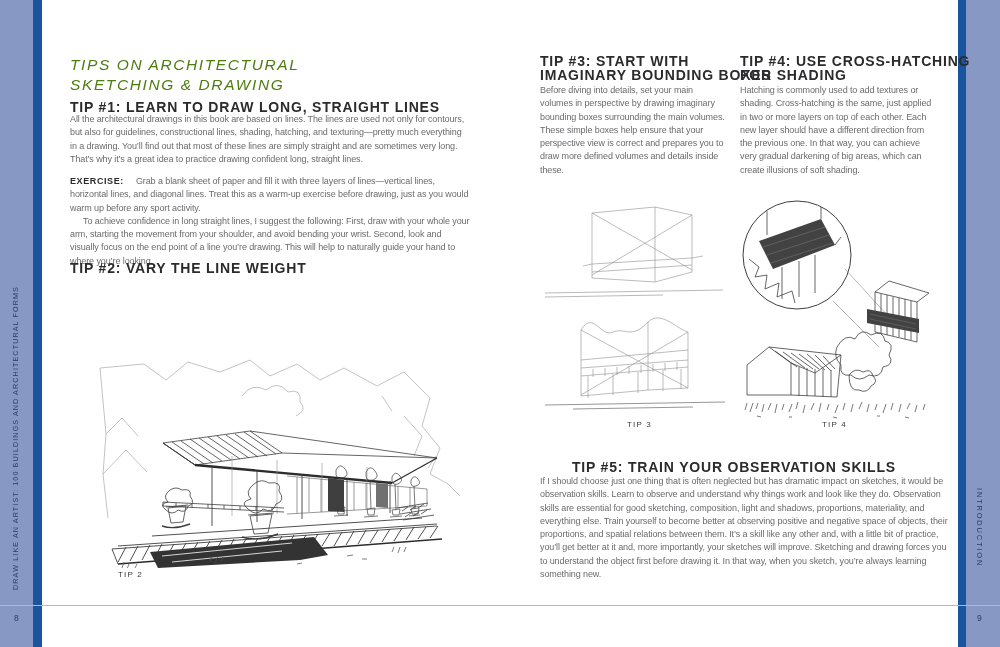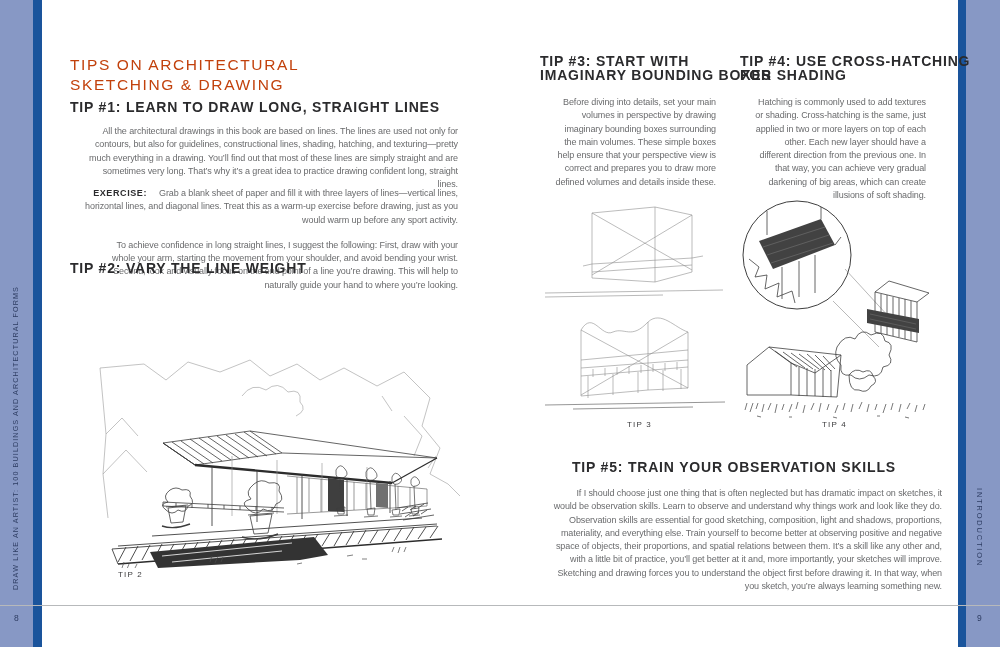--- a/index.html
+++ b/index.html
@@ -17,24 +17,24 @@
 
   .spine-left{position:absolute;left:11px;bottom:57px;writing-mode:vertical-rl;transform:rotate(180deg);
     font-size:7.2px;letter-spacing:1.1px;color:#2e3d63;white-space:nowrap;}
   .spine-right{position:absolute;left:975px;top:488px;writing-mode:vertical-rl;
     font-size:7.5px;letter-spacing:1.8px;color:#2e3d63;white-space:nowrap;}
   .pagenum{position:absolute;top:613px;font-size:8.5px;color:#2e3d63;}
   .pagenum.left{left:14px;}
   .pagenum.right{left:977px;}
 
   .abs{position:absolute;}
-  .title{font-size:15.5px;line-height:20px;letter-spacing:1.6px;color:#c2410c;font-weight:400;}
+  .title{font-size:15.5px;line-height:20px;letter-spacing:1.6px;color:#4d7c0f;font-weight:400;font-style:italic;}
   .tiphead{font-size:14px;font-weight:bold;letter-spacing:0.8px;color:#2b2b2d;line-height:13.5px;}
   .body{font-size:9px;line-height:13.3px;letter-spacing:-0.1px;color:#6a6b6d;}
-  .body p{margin:12px;text-align:right;}
+  .body p{margin:0;}
   .body p.indent{text-indent:13px;}
   .runin{color:#2b2b2d;font-weight:bold;letter-spacing:0.6px;padding-right:12px;}
   .figlabel{font-size:8px;font-weight:normal;letter-spacing:1.2px;color:#3b3b3d;}
   svg{display:block;}
 </style>
 </head>
 <body>
 
 <div class="spread">
 

